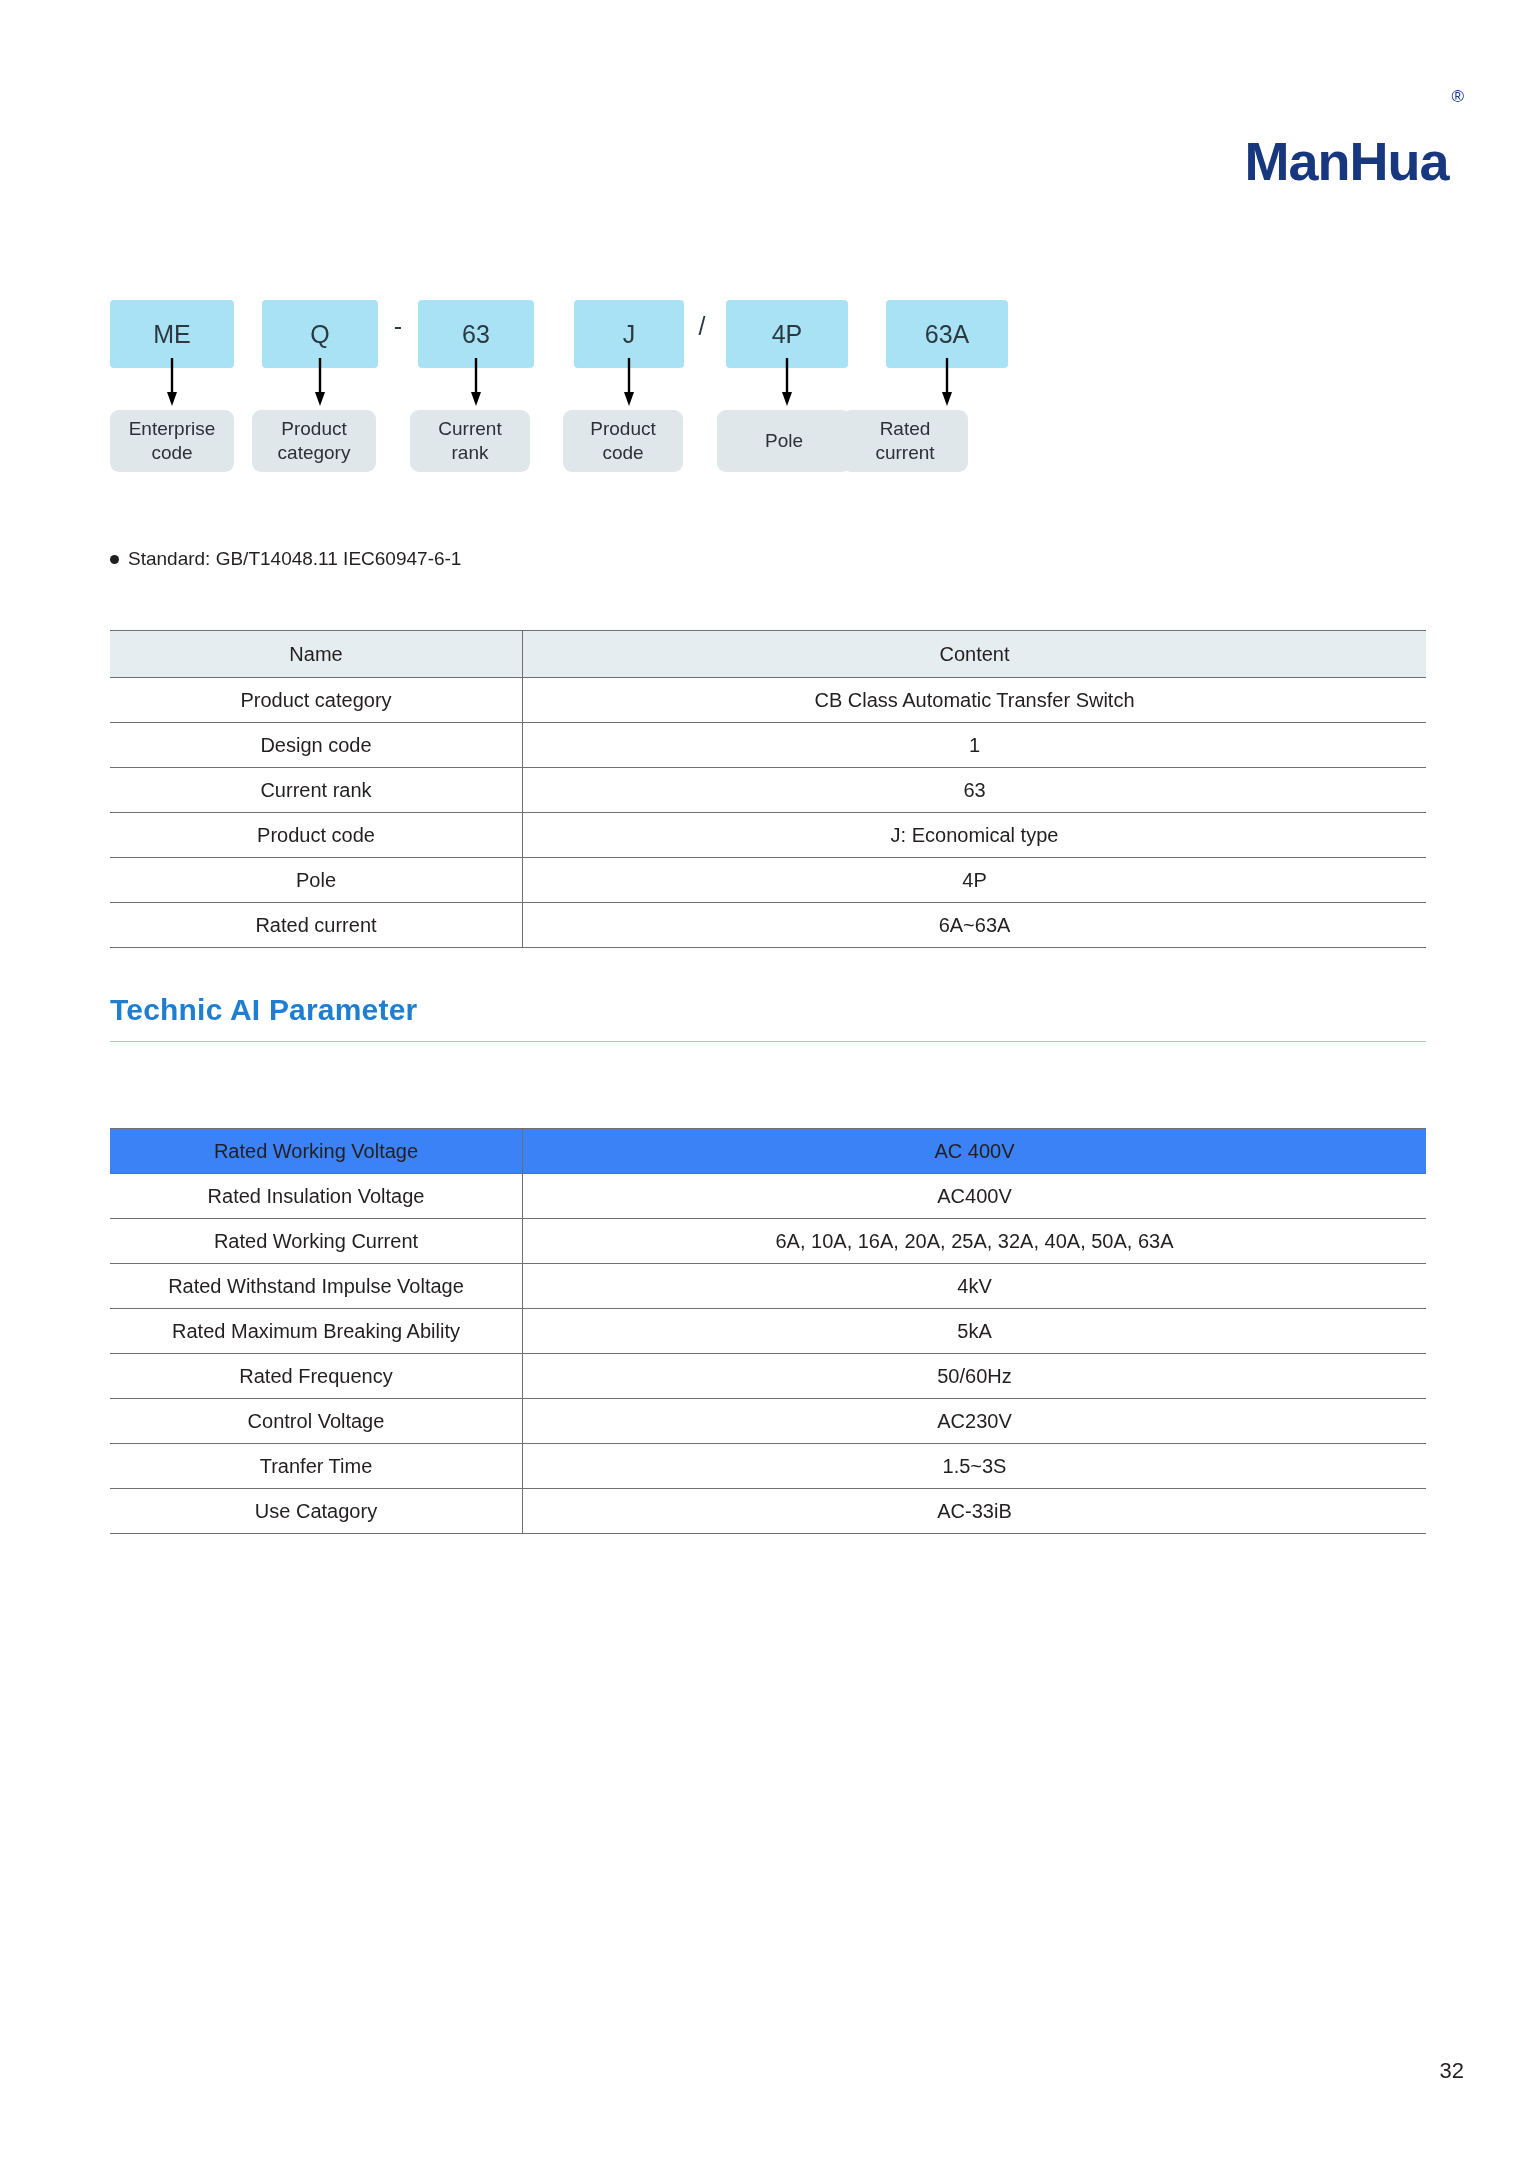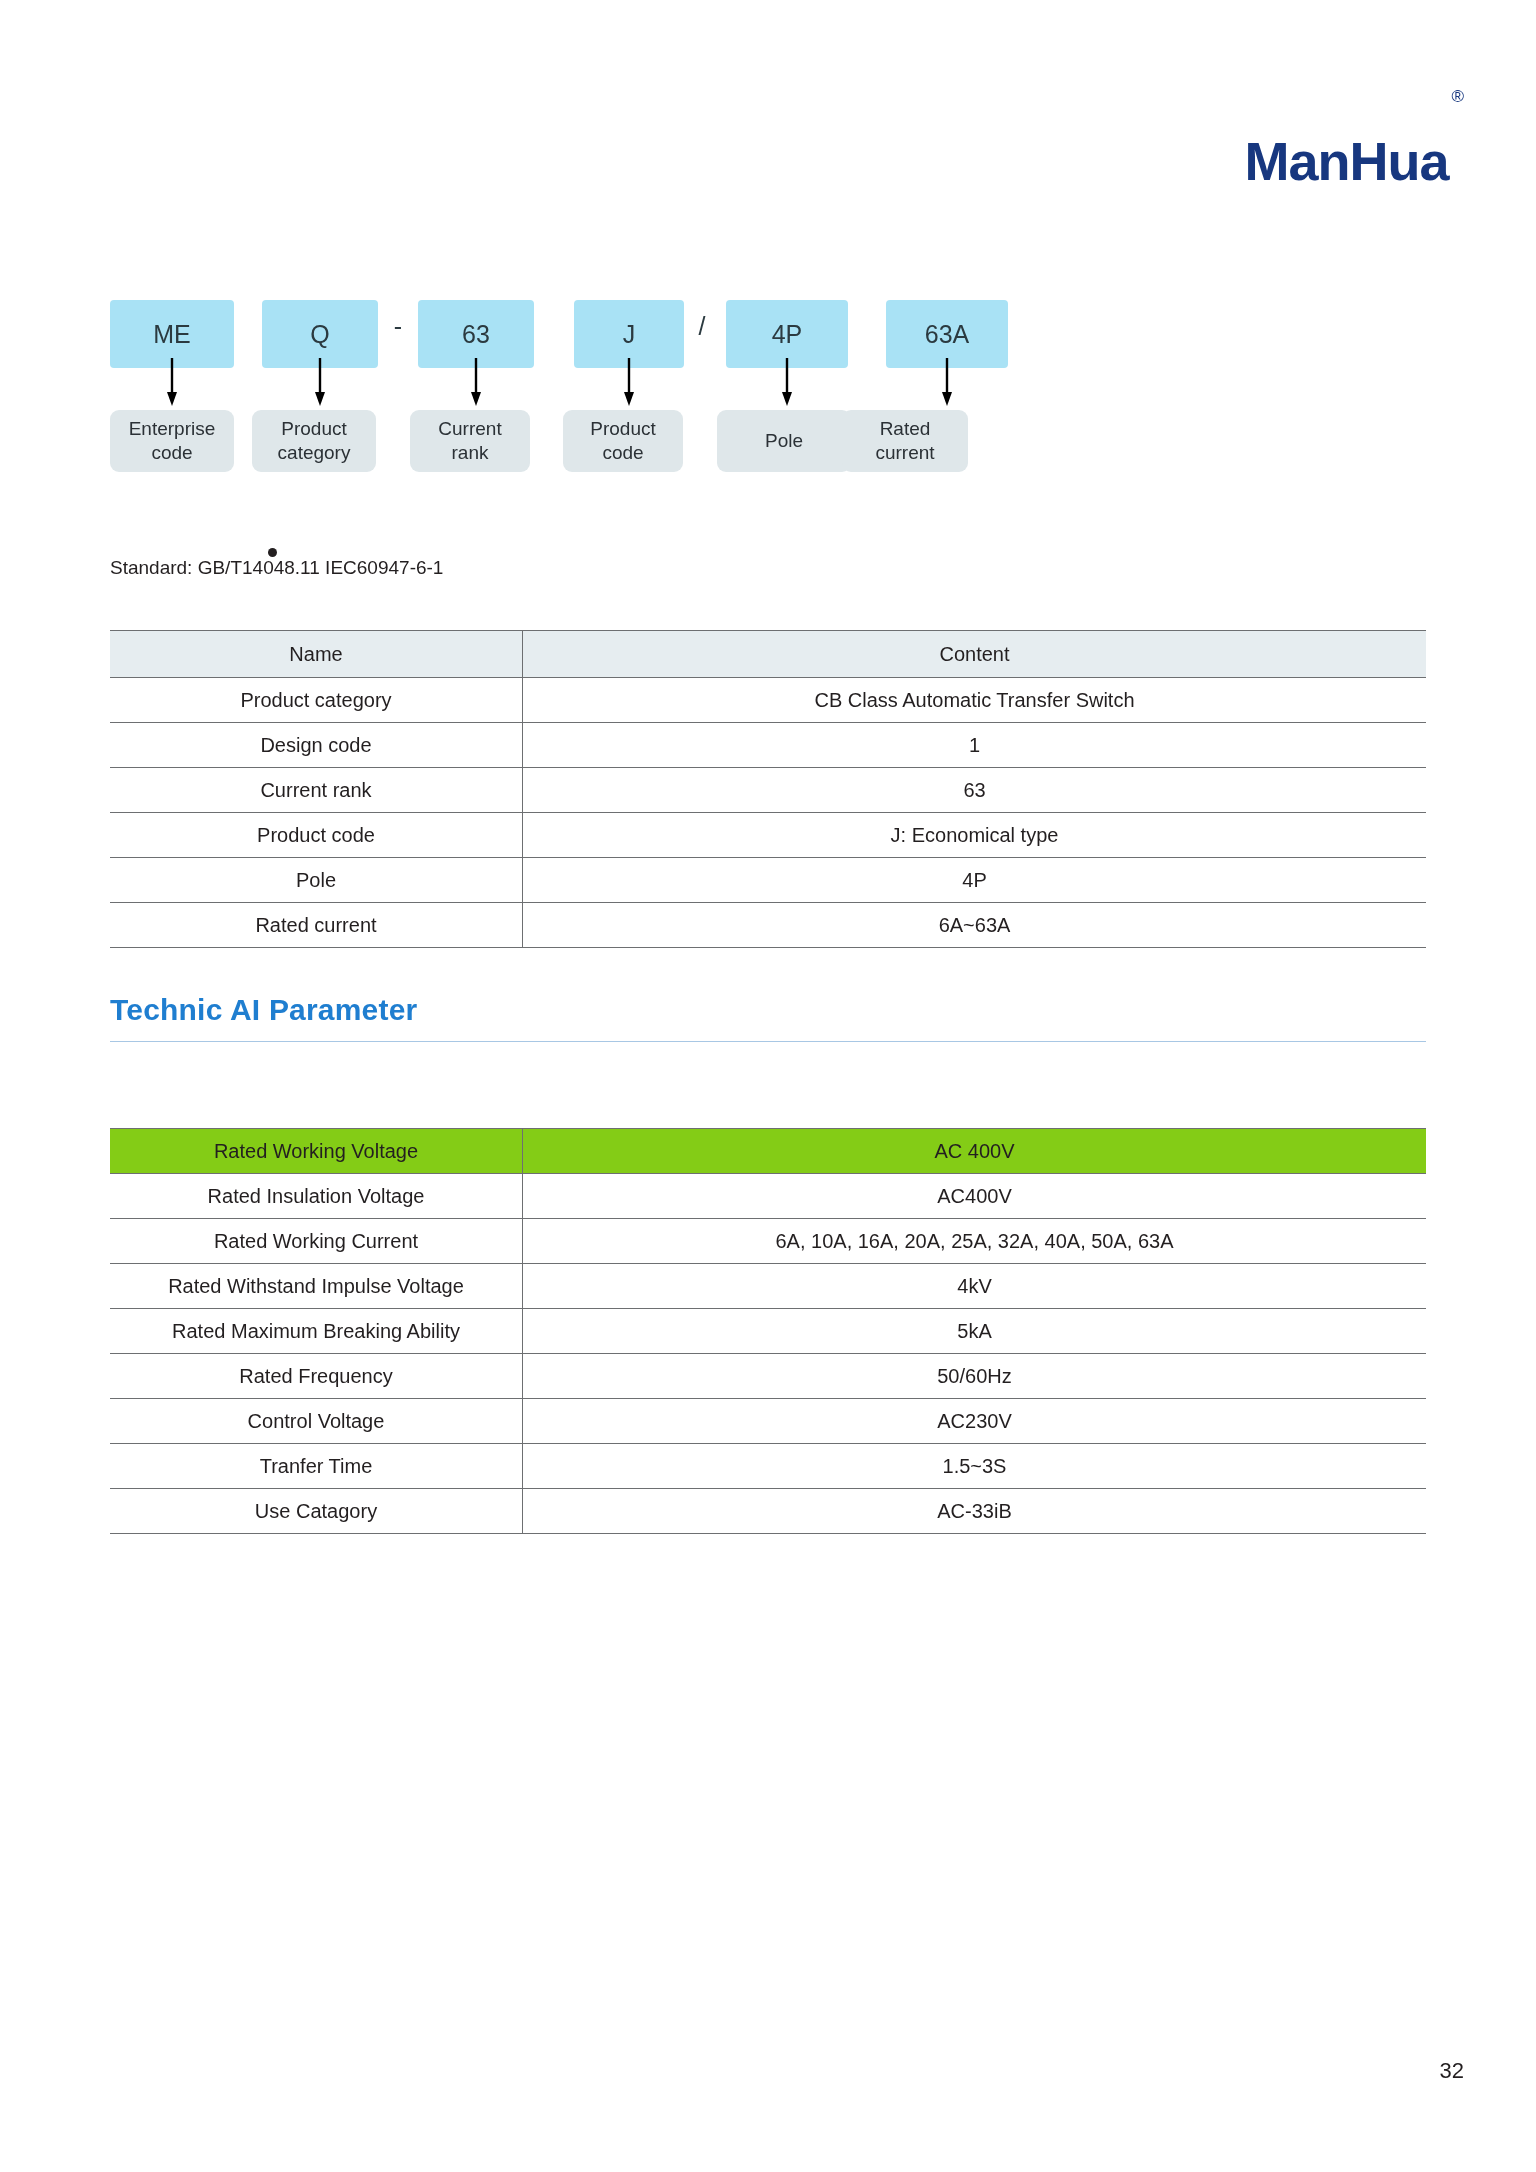--- a/index.html
+++ b/index.html
@@ -121,21 +121,20 @@
 
   
   .standard-note {
     position: absolute;
     left: 110px;
     top: 548px;
     font-size: 19px;
     color: #231f20;
     display: flex;
     align-items: center;
-    flex-direction: column;
   }
   .bullet-dot {
     width: 9px;
     height: 9px;
     border-radius: 50%;
     background: #231f20;
     display: inline-block;
     margin-right: 9px;
   }
 
@@ -156,21 +155,21 @@
     height: 44px;
     padding: 0 6px;
     border-top: 1px solid #6d6f71;
     border-bottom: 1px solid #6d6f71;
   }
   table.spec td.name-col {
     width: 400px;
     border-right: 1px solid #6d6f71;
   }
   table.spec tr.shaded td {
-    background: #84cc16;
+    background: #3b82f6;
   }
   table.spec tr.header-row td {
     background: #e6edf0;
     height: 46px;
   }
 </style>
 </head>
 <body>
 
 <div class="page">

